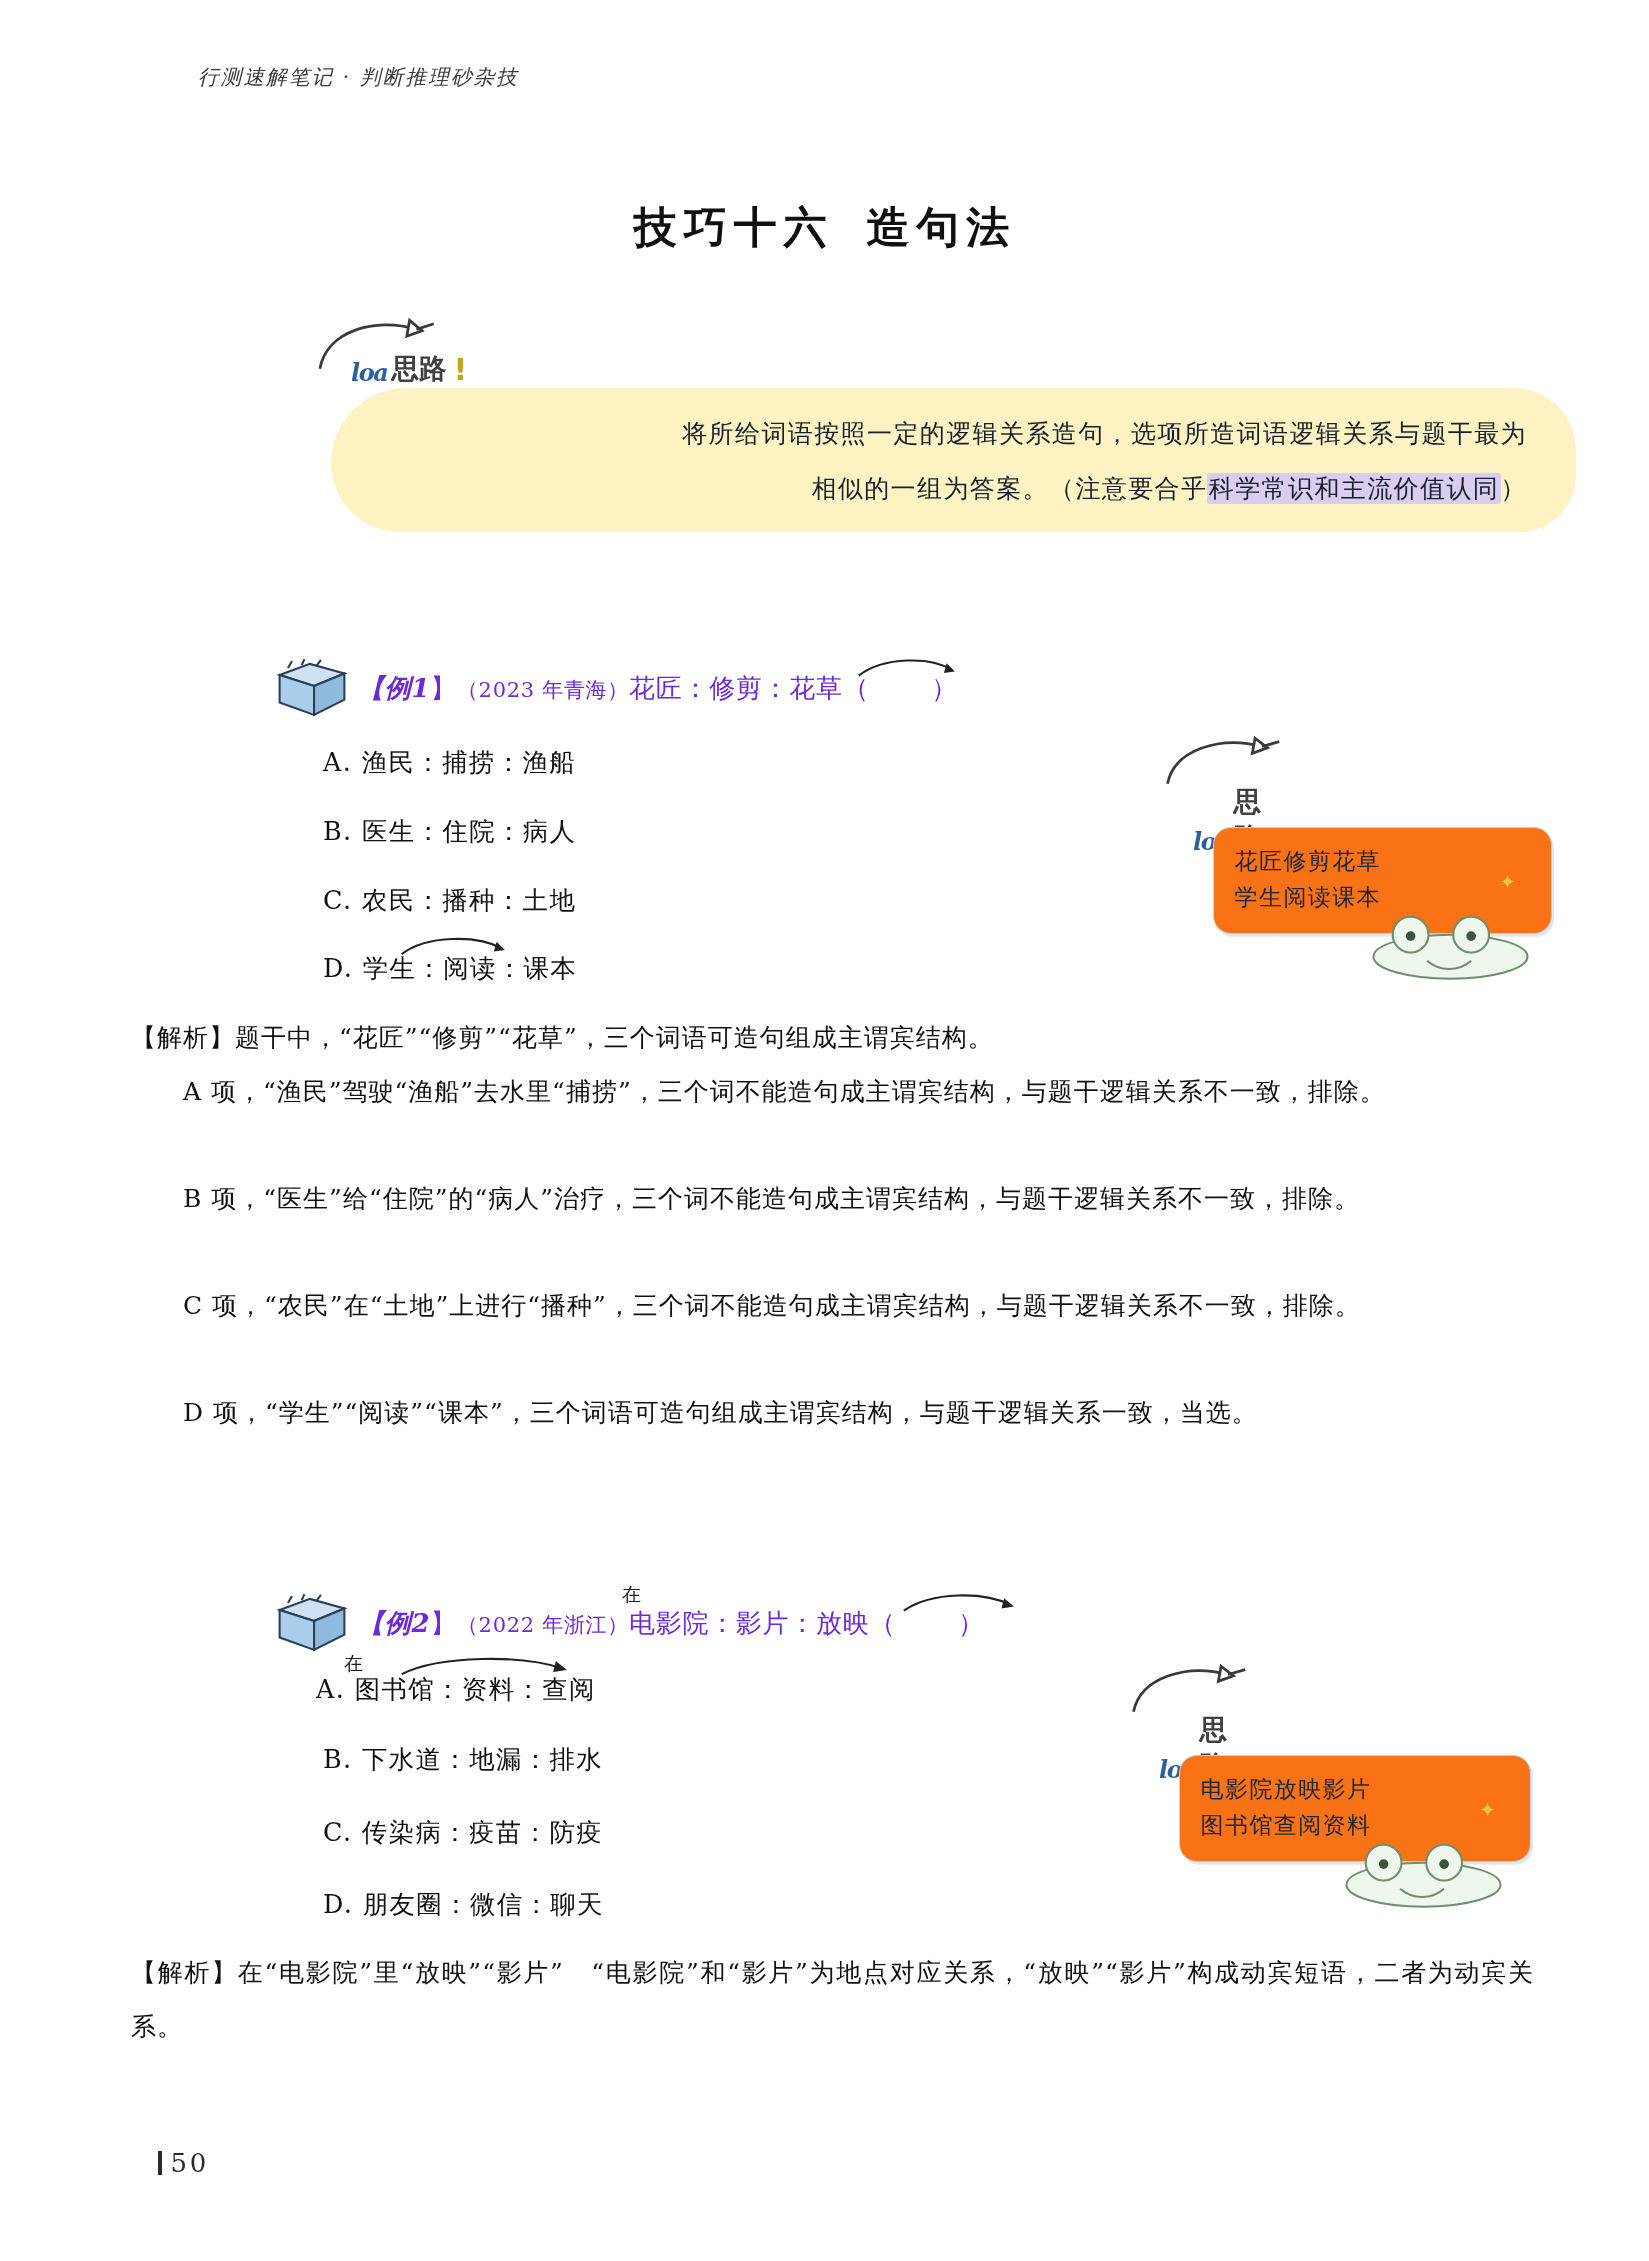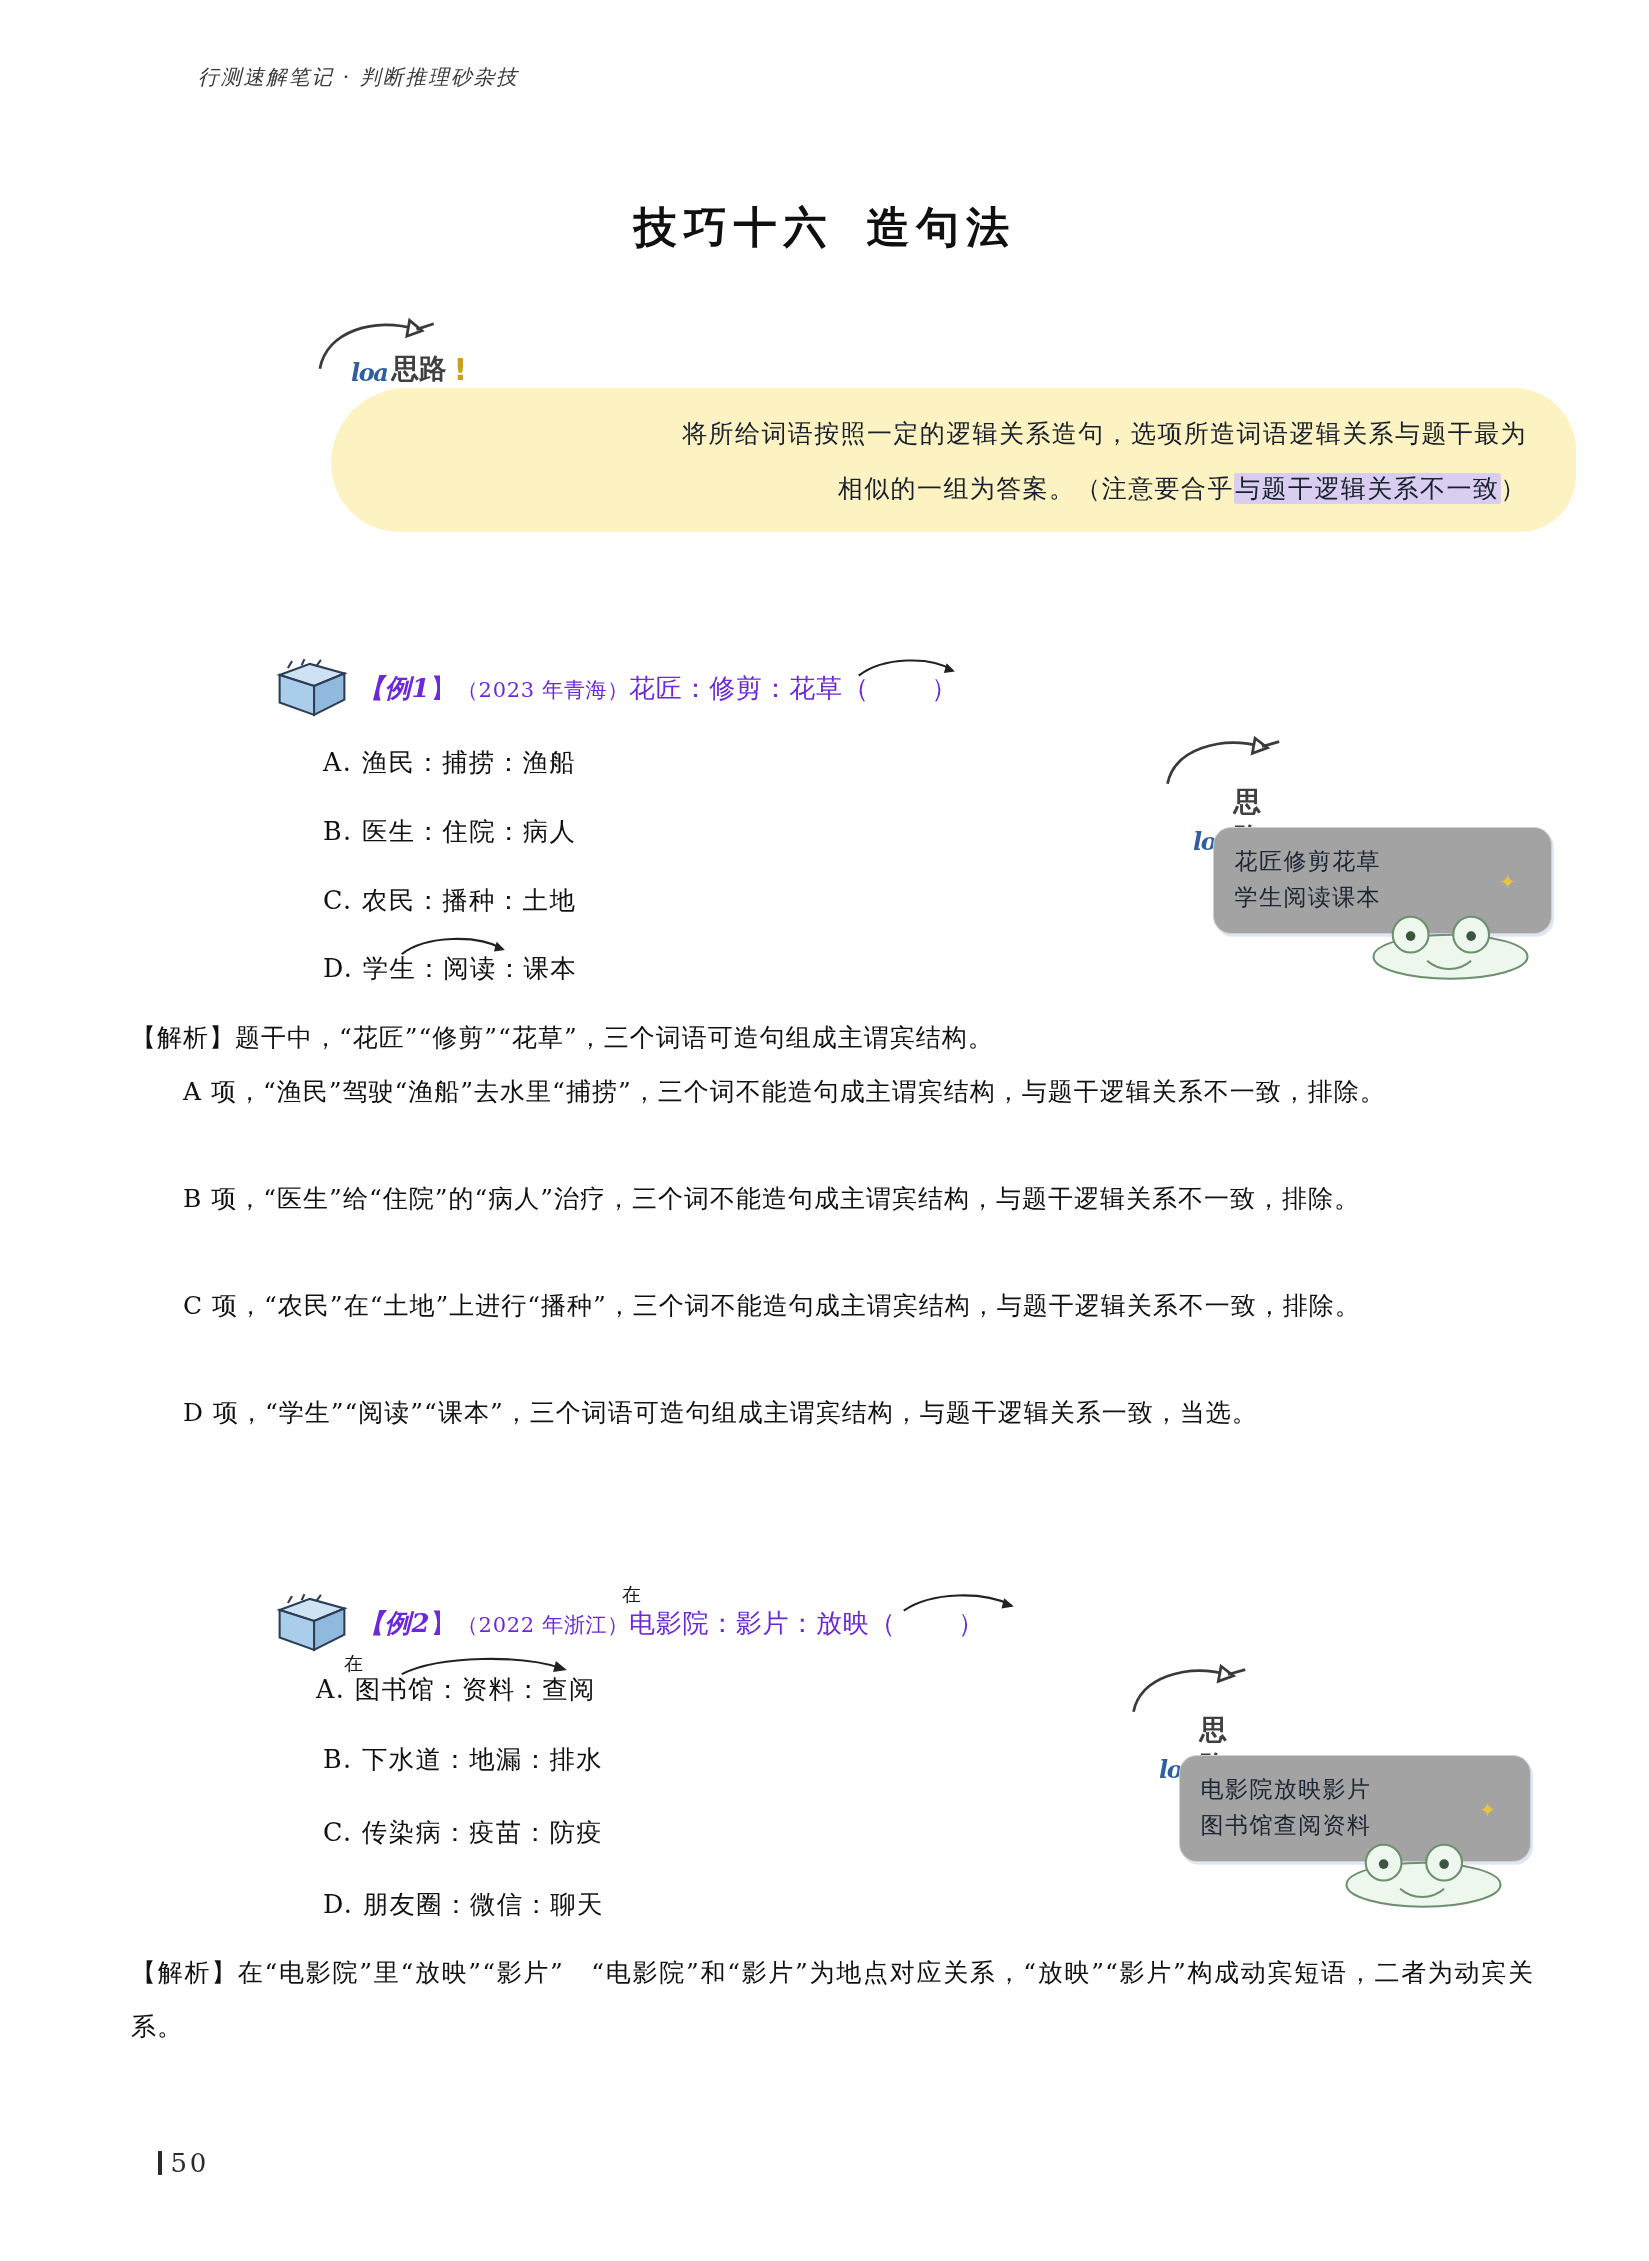--- a/index.html
+++ b/index.html
@@ -149,21 +149,21 @@
     left: 131px;
     text-align: justify;
   }
 
   
   .note {
     position: absolute;
   }
   .note-bubble {
     position: absolute;
-    background: #a3a3a3;
+    background: #f97316;
     border: 1.4px solid #c7d2e0;
     border-radius: 18px;
     padding: 15px 20.6px 18px 20.6px;
     box-shadow: 2.1px 2.8px 0 rgba(170,185,205,.35);
   }
   .note-line {
     font-family: "DejaVu Serif", "Liberation Serif", serif;
     font-size: 23px;
     line-height: 36px;
     color: #1b2533;
@@ -217,21 +217,21 @@
   <div class="idea-badge" style="left:351px; top:351px;">
     <span class="loa">loa</span>
     <span class="cn">思路</span>
     <span class="bang">!</span>
   </div>
 
   <div class="intro-wrap">
     <div class="intro-hl"></div>
     <div class="intro-text">将所给词语按照一定的逻辑关系造句，选项所造词语逻辑关系与题干最为</div>
     <div class="intro-text">
-      <span>相似的一组为答案。（注意要合乎</span><span class="purple-hl">与题干逻辑关系不一致</span><span>）</span>
+      <span>相似的一组为答案。（注意要合乎</span><span class="purple-hl">科学常识和主流价值认同</span><span>）</span>
     </div>
   </div>
 
   <svg class="book-icon" style="left:274px; top:657px;" width="76" height="62" viewBox="0 0 110 90">
     <path d="M8 26 L52 10 L102 24 L58 42 Z" fill="#cfe2f3" stroke="#2c3e55" stroke-width="3"></path>
     <path d="M8 26 L8 66 L58 84 L58 42 Z" fill="#a9cdea" stroke="#2c3e55" stroke-width="3"></path>
     <path d="M102 24 L102 62 L58 84 L58 42 Z" fill="#8fbade" stroke="#2c3e55" stroke-width="3"></path>
     <path d="M20 16 L26 6 M40 12 L44 3 M62 12 L68 4" stroke="#2c3e55" stroke-width="3" fill="none"></path>
   </svg>
 

